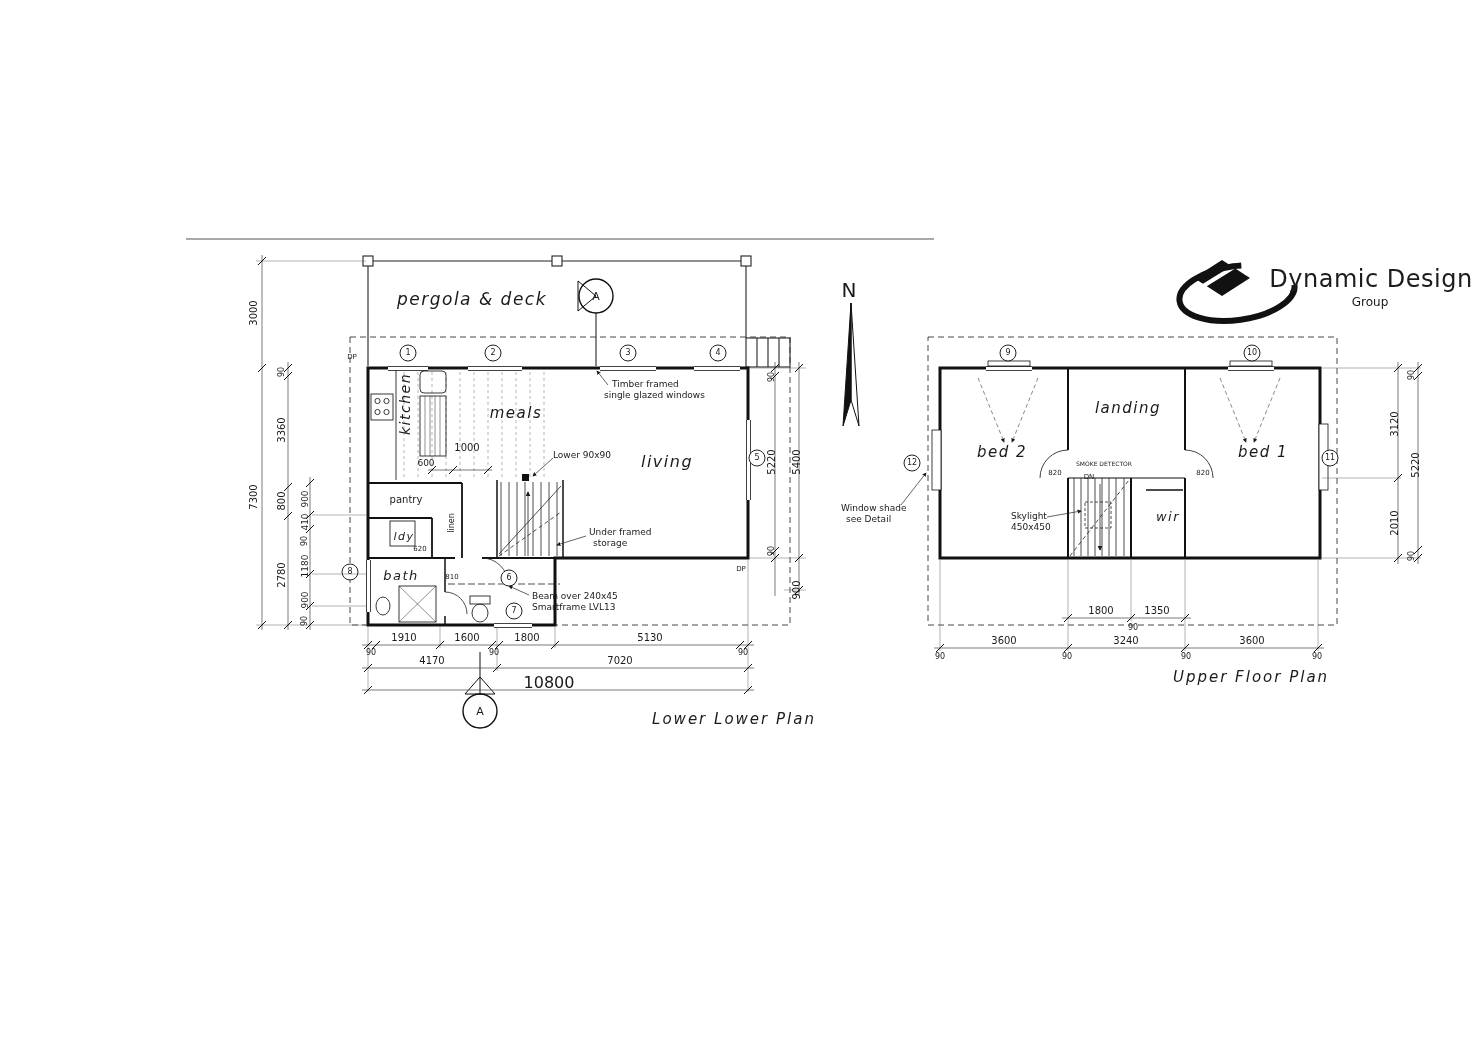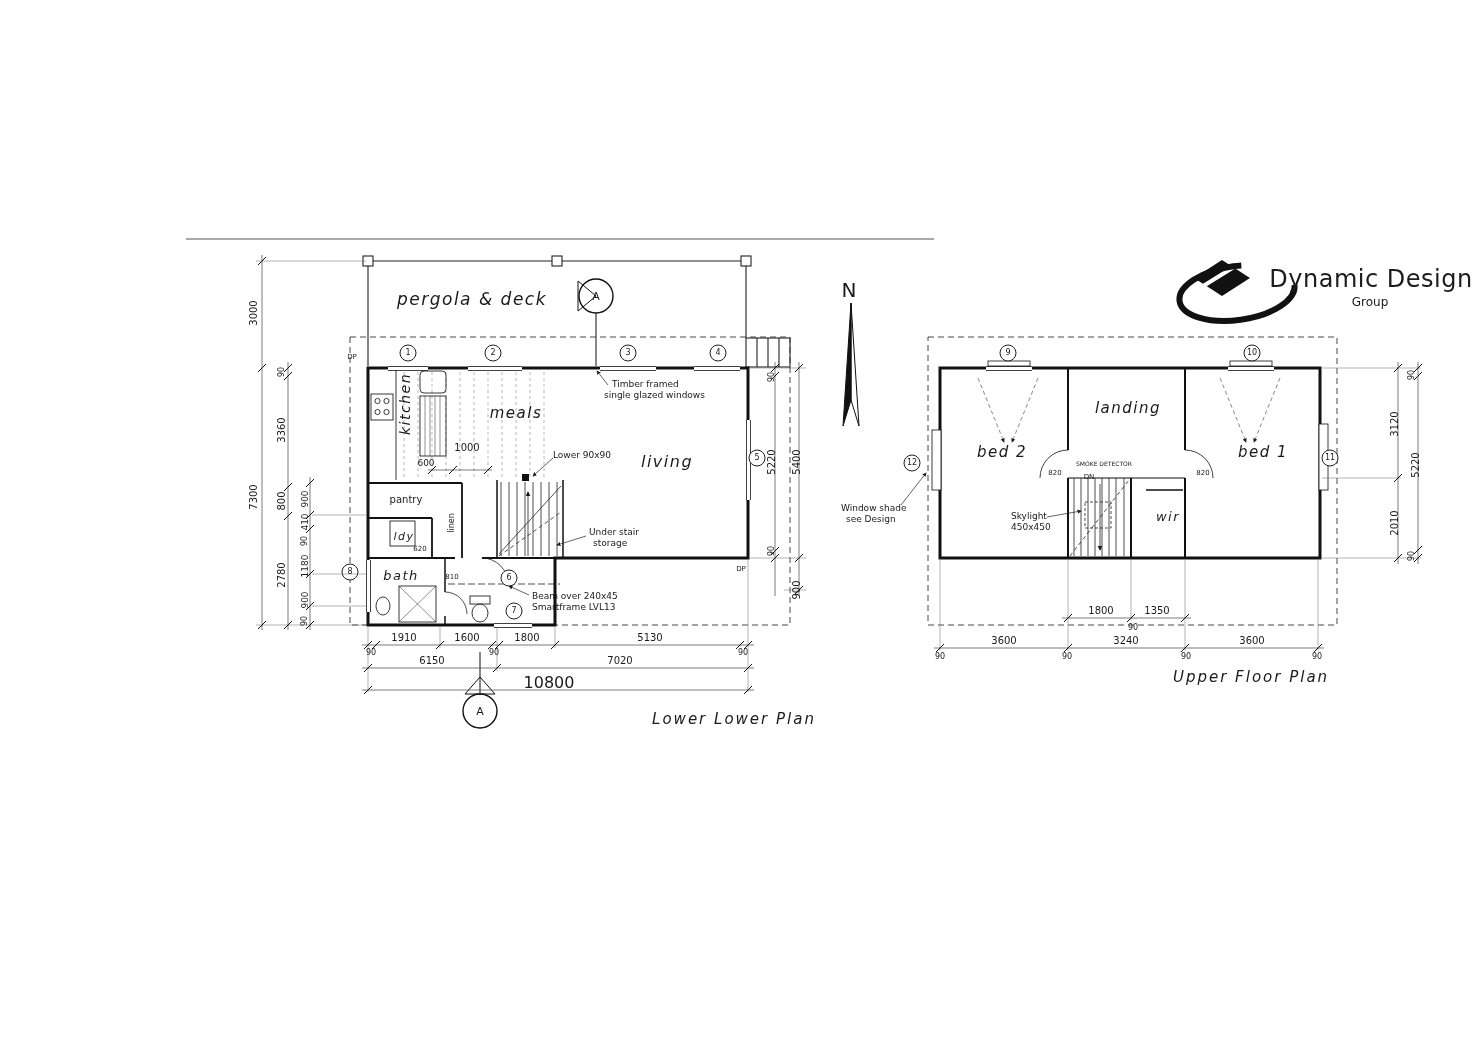--- a/index.html
+++ b/index.html
@@ -335,21 +335,21 @@
 <div class="lbl it" style="left:516px;top:413px;font-size:15px">meals</div>
 <div class="lbl it" style="left:667px;top:462px;font-size:16px">living</div>
 <div class="lbl" style="left:406px;top:500px;font-size:10px">pantry</div>
 <div class="lbl it" style="left:404px;top:536px;font-size:11px">ldy</div>
 <div class="vlbl" style="left:452px;top:523px;font-size:8px">linen</div>
 <div class="lbl it" style="left:401px;top:575px;font-size:13px">bath</div>
 
 <div class="lblL" style="left:612px;top:384px;font-size:9px">Timber framed</div>
 <div class="lblL" style="left:604px;top:395px;font-size:9px">single glazed windows</div>
 <div class="lblL" style="left:553px;top:455px;font-size:9px">Lower 90x90</div>
-<div class="lblL" style="left:589px;top:532px;font-size:9px">Under stair</div>
+<div class="lblL" style="left:589px;top:532px;font-size:9px">Under framed</div>
 <div class="lblL" style="left:593px;top:543px;font-size:9px">storage</div>
 <div class="lblL" style="left:532px;top:596px;font-size:9px">Beam over 240x45</div>
 <div class="lblL" style="left:532px;top:607px;font-size:9px">Smartframe LVL13</div>
 <div class="lbl" style="left:352px;top:357px;font-size:7px">DP</div>
 <div class="lbl" style="left:741px;top:569px;font-size:7px">DP</div>
 
 <div class="lbl" style="left:426px;top:463px;font-size:9px">600</div>
 <div class="lbl" style="left:467px;top:448px;font-size:10px">1000</div>
 <div class="lbl" style="left:420px;top:549px;font-size:7px">620</div>
 <div class="lbl" style="left:452px;top:577px;font-size:7px">810</div>
@@ -376,40 +376,40 @@
 <div class="vlbl" style="left:305px;top:600px;font-size:9px">900</div>
 <div class="vlbl" style="left:305px;top:621px;font-size:8px">90</div>
 
 <div class="lbl" style="left:404px;top:638px;font-size:10px">1910</div>
 <div class="lbl" style="left:467px;top:638px;font-size:10px">1600</div>
 <div class="lbl" style="left:527px;top:638px;font-size:10px">1800</div>
 <div class="lbl" style="left:650px;top:638px;font-size:10px">5130</div>
 <div class="lbl" style="left:371px;top:653px;font-size:8px">90</div>
 <div class="lbl" style="left:494px;top:653px;font-size:8px">90</div>
 <div class="lbl" style="left:743px;top:653px;font-size:8px">90</div>
-<div class="lbl" style="left:432px;top:661px;font-size:10px">6150</div>
+<div class="lbl" style="left:432px;top:661px;font-size:10px">4170</div>
 <div class="lbl" style="left:620px;top:661px;font-size:10px">7020</div>
 <div class="lbl" style="left:549px;top:683px;font-size:16px">10800</div>
 
 <div class="vlbl" style="left:772px;top:377px;font-size:8px">90</div>
 <div class="vlbl" style="left:772px;top:462px;font-size:10px">5220</div>
 <div class="vlbl" style="left:772px;top:551px;font-size:8px">90</div>
 <div class="vlbl" style="left:797px;top:462px;font-size:10px">5400</div>
 <div class="vlbl" style="left:797px;top:590px;font-size:10px">900</div>
 
 <div class="lbl ttl" style="left:734px;top:719px;font-size:15px">Lower Lower Plan</div>
 <div class="lbl ttl" style="left:1251px;top:677px;font-size:15px">Upper Floor Plan</div>
 
 <div class="lbl it" style="left:1002px;top:452px;font-size:15px">bed 2</div>
 <div class="lbl it" style="left:1128px;top:408px;font-size:15px">landing</div>
 <div class="lbl it" style="left:1263px;top:452px;font-size:15px">bed 1</div>
 <div class="lbl it" style="left:1168px;top:516px;font-size:13px">wir</div>
 
 <div class="lblL" style="left:841px;top:508px;font-size:9px">Window shade</div>
-<div class="lblL" style="left:846px;top:519px;font-size:9px">see Design</div>
+<div class="lblL" style="left:846px;top:519px;font-size:9px">see Detail</div>
 <div class="lblL" style="left:1011px;top:516px;font-size:9px">Skylight</div>
 <div class="lblL" style="left:1011px;top:527px;font-size:9px">450x450</div>
 <div class="lbl" style="left:1104px;top:464px;font-size:6px">SMOKE DETECTOR</div>
 <div class="lbl" style="left:1089px;top:477px;font-size:7px">DN</div>
 <div class="lbl" style="left:1055px;top:473px;font-size:7px">820</div>
 <div class="lbl" style="left:1203px;top:473px;font-size:7px">820</div>
 
 <div class="lbl" style="left:1008px;top:353px;font-size:8px">9</div>
 <div class="lbl" style="left:1252px;top:353px;font-size:8px">10</div>
 <div class="lbl" style="left:912px;top:463px;font-size:8px">12</div>

